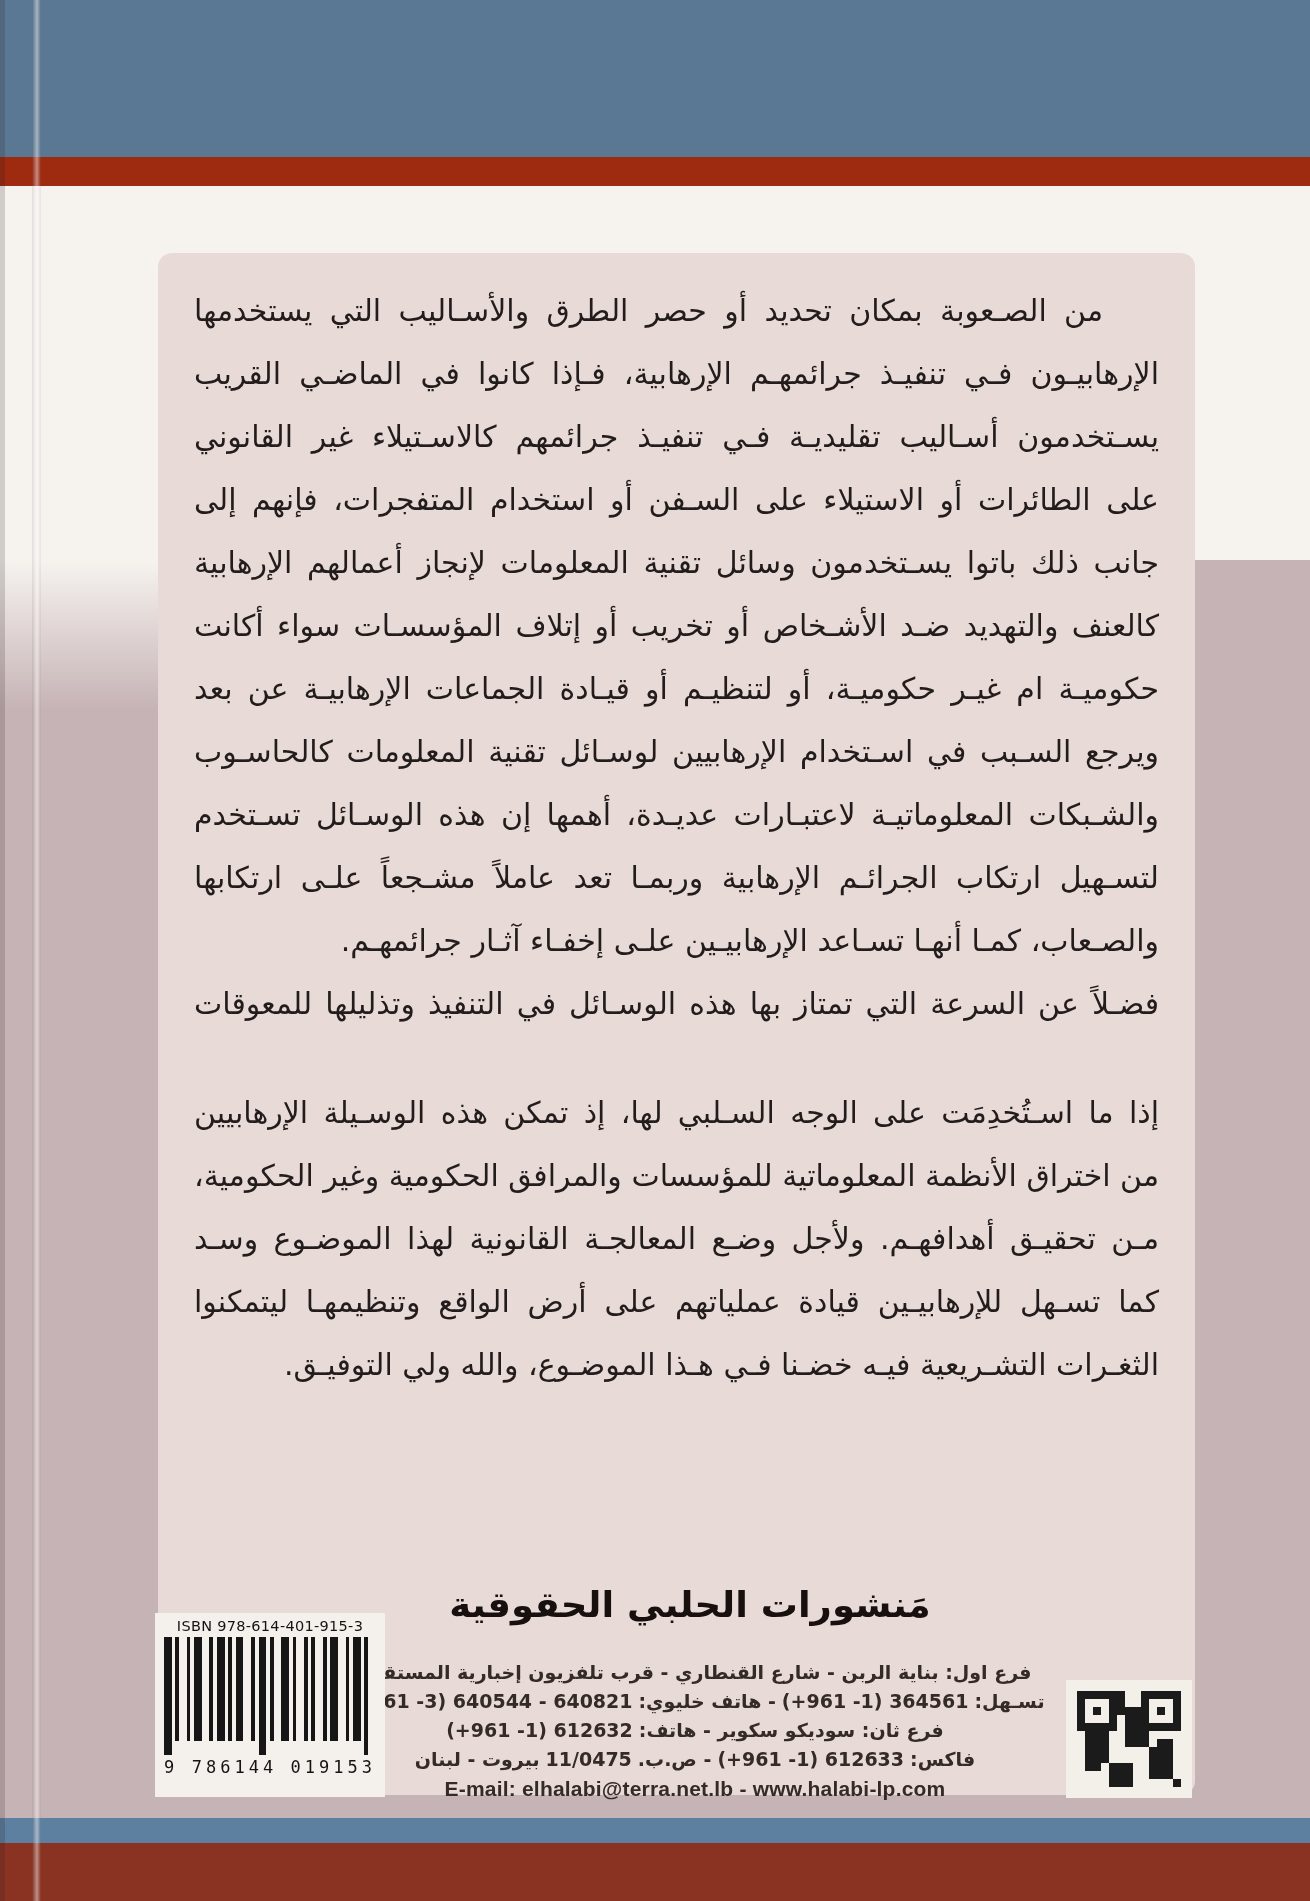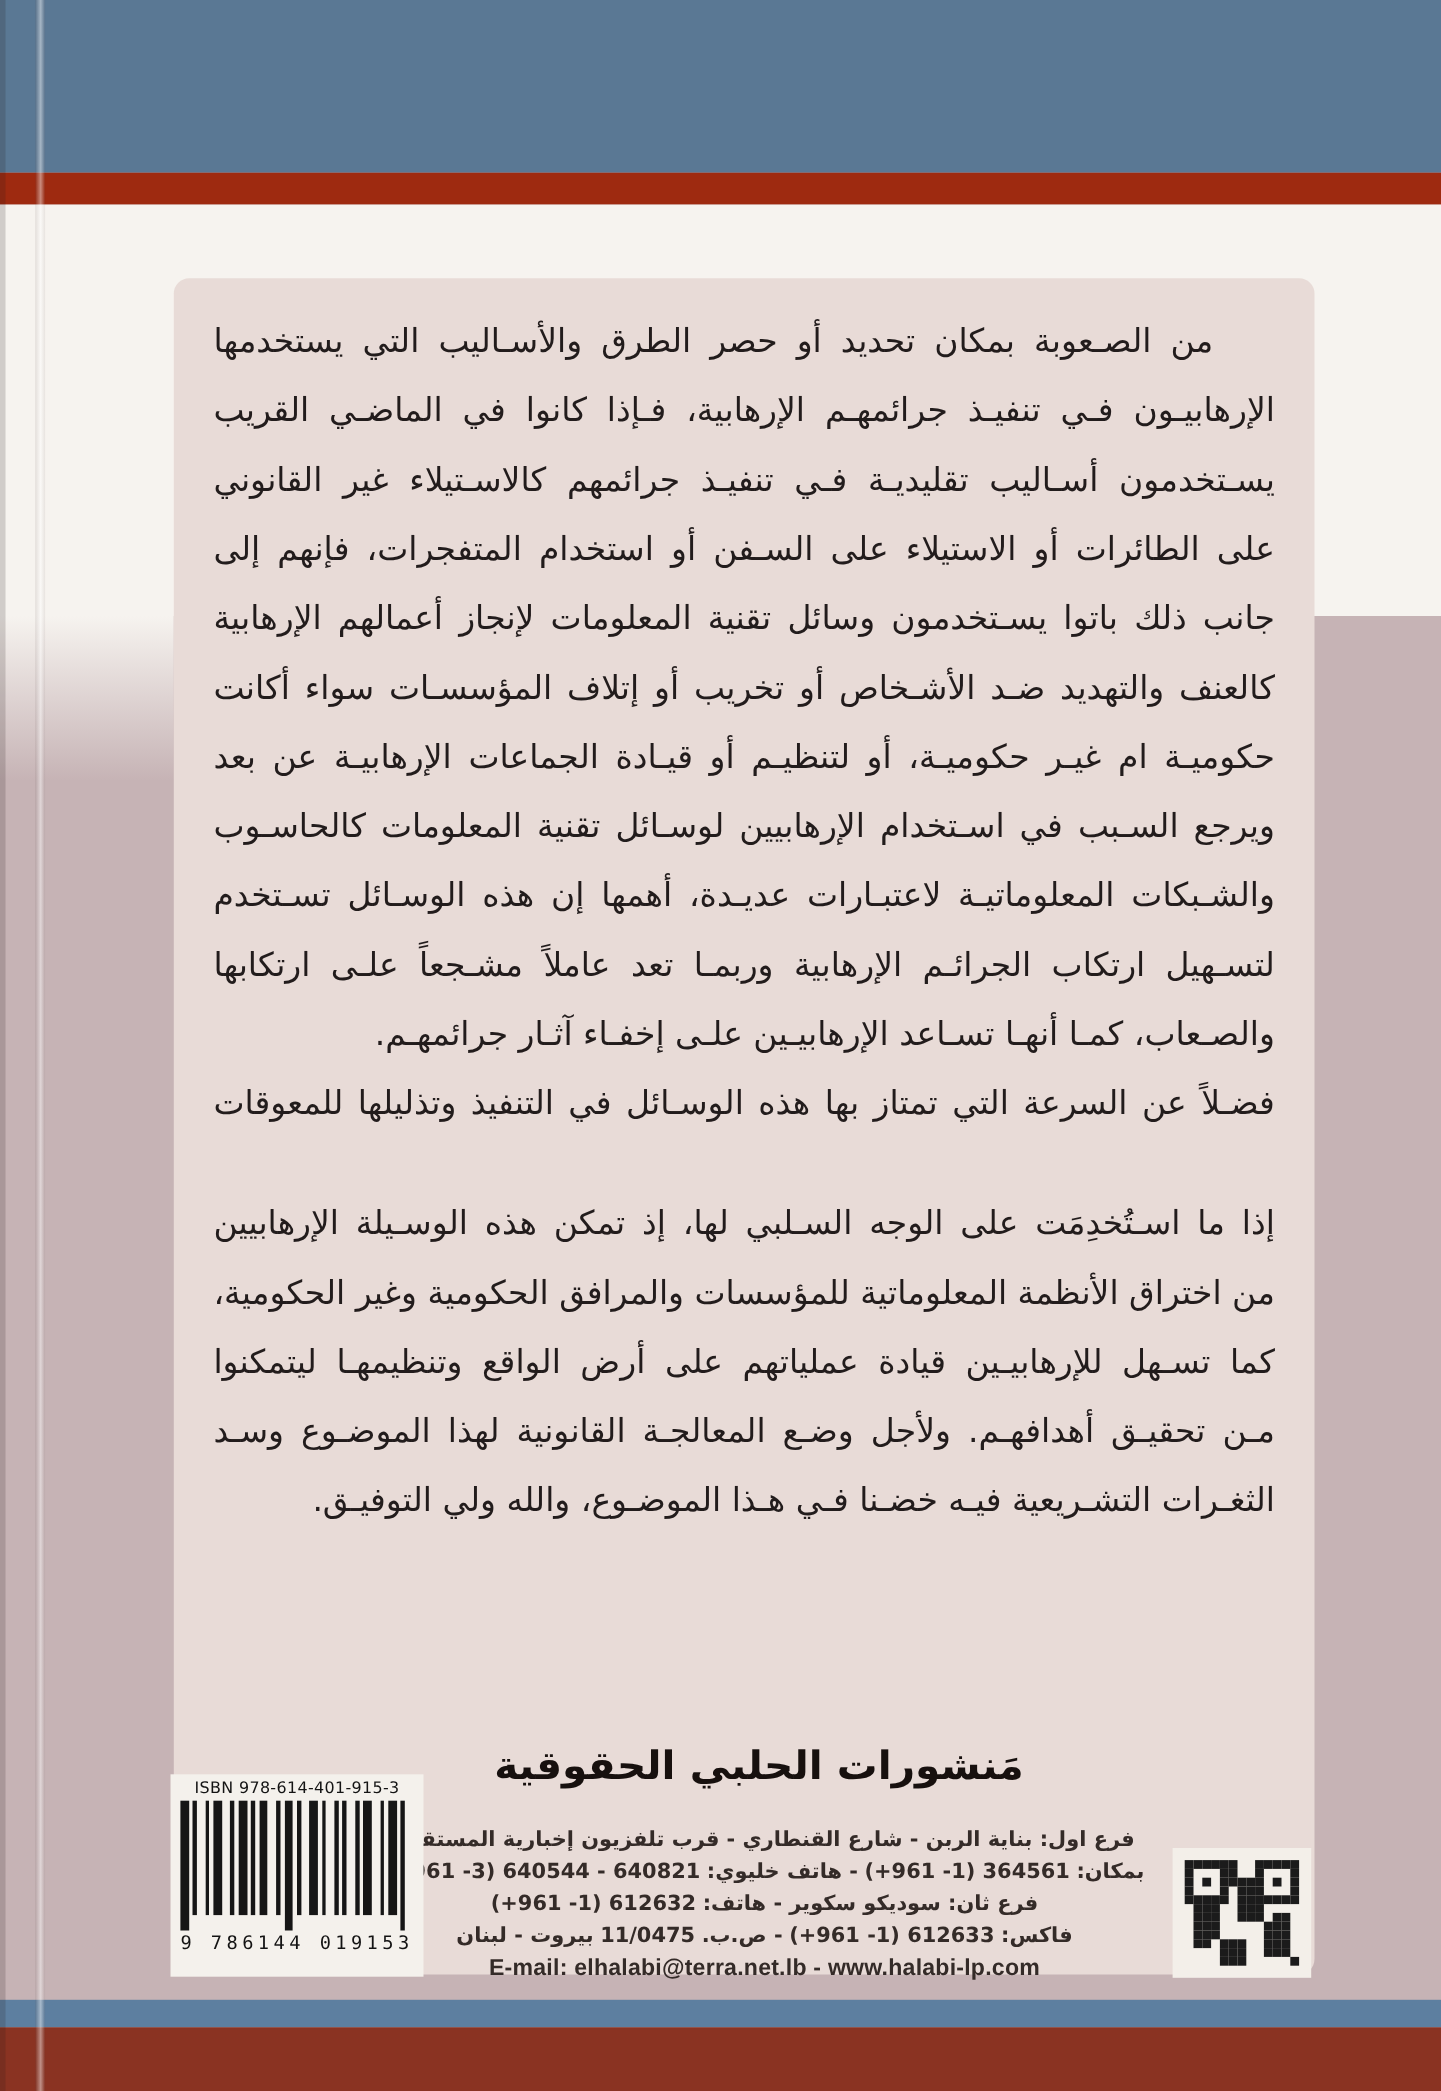--- a/index.html
+++ b/index.html
@@ -72,31 +72,31 @@
       <div class="pline">حكوميـة ام غيـر حكوميـة، أو لتنظيـم أو قيـادة الجماعات الإرهابيـة عن بعد</div>
       <div class="pline">ويرجع السـبب في اسـتخدام الإرهابيين لوسـائل تقنية المعلومات كالحاسـوب</div>
       <div class="pline">والشـبكات المعلوماتيـة لاعتبـارات عديـدة، أهمها إن هذه الوسـائل تسـتخدم</div>
       <div class="pline">لتسـهيل ارتكاب الجرائـم الإرهابية وربمـا تعد عاملاً مشـجعاً علـى ارتكابها</div>
       <div class="pline pl-last">والصـعاب، كمـا أنهـا تسـاعد الإرهابيـين علـى إخفـاء آثـار جرائمهـم.</div>
       <div class="pline">فضـلاً عن السرعة التي تمتاز بها هذه الوسـائل في التنفيذ وتذليلها للمعوقات</div>
     </div>
     <div id="para2">
       <div class="pline">إذا ما اسـتُخدِمَت على الوجه السـلبي لها، إذ تمكن هذه الوسـيلة الإرهابيين</div>
       <div class="pline">من اختراق الأنظمة المعلوماتية للمؤسسات والمرافق الحكومية وغير الحكومية،</div>
+      <div class="pline">مـن تحقيـق أهدافهـم. ولأجل وضـع المعالجـة القانونية لهذا الموضـوع وسـد</div>
       <div class="pline">كما تسـهل للإرهابيـين قيادة عملياتهم على أرض الواقع وتنظيمهـا ليتمكنوا</div>
-      <div class="pline">مـن تحقيـق أهدافهـم. ولأجل وضـع المعالجـة القانونية لهذا الموضـوع وسـد</div>
       <div class="pline pl-last">الثغـرات التشـريعية فيـه خضـنا فـي هـذا الموضـوع، والله ولي التوفيـق.</div>
     </div>
   </div>
 
   <div id="logo">مَنشورات الحلبي الحقوقية</div>
 
   <div id="pub">
       <div class="addr-line"><span dir="rtl" class="apart">فرع اول: بناية الربن - شارع القنطاري - قرب تلفزيون إخبارية المستقبل</span></div>
-      <div class="addr-line"><span dir="rtl" class="apart">بمكان:</span><span dir="ltr" class="apart">(+961 -1) 364561</span><span dir="rtl" class="apart">- هاتف خليوي:</span><span dir="ltr" class="apart">(+961 -3) 640544 - 640821</span></div>
+      <div class="addr-line"><span dir="rtl" class="apart">تسـهل:</span><span dir="ltr" class="apart">(+961 -1) 364561</span><span dir="rtl" class="apart">- هاتف خليوي:</span><span dir="ltr" class="apart">(+961 -3) 640544 - 640821</span></div>
       <div class="addr-line"><span dir="rtl" class="apart">فرع ثان: سوديكو سكوير - هاتف:</span><span dir="ltr" class="apart">(+961 -1) 612632</span></div>
       <div class="addr-line"><span dir="rtl" class="apart">فاكس:</span><span dir="ltr" class="apart">(+961 -1) 612633</span><span dir="rtl" class="apart">- ص.ب.</span><span dir="ltr" class="apart">11/0475</span><span dir="rtl" class="apart">بيروت - لبنان</span></div>
       <div class="addr-line addr-email"><span dir="ltr" class="apart">E-mail: elhalabi@terra.net.lb - www.halabi-lp.com</span></div>
     </div>
 
   <div id="isbn">
     <div id="isbn-label">ISBN 978-614-401-915-3</div>
     <div id="bars">
         <div style="width: 7.57143px; height: 118px; background: rgb(22, 22, 22);"></div>
         <div style="width: 3.78571px; height: 118px; background: transparent;"></div>

